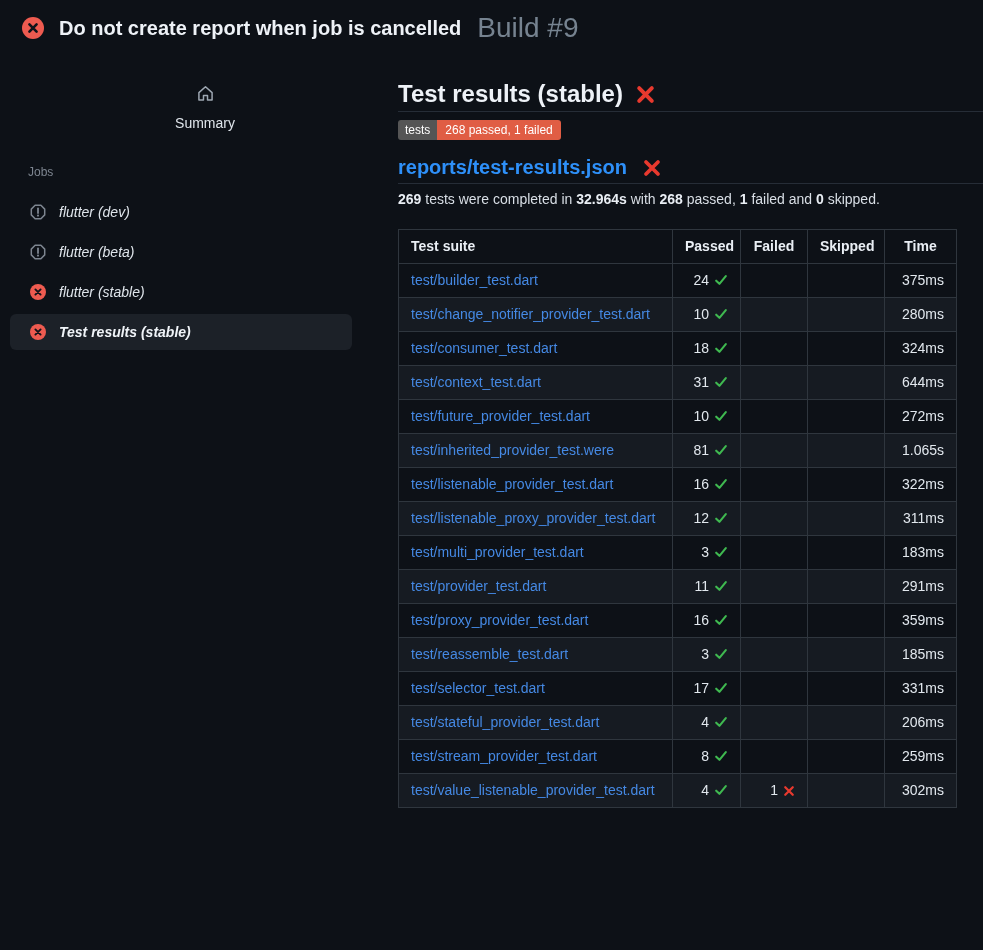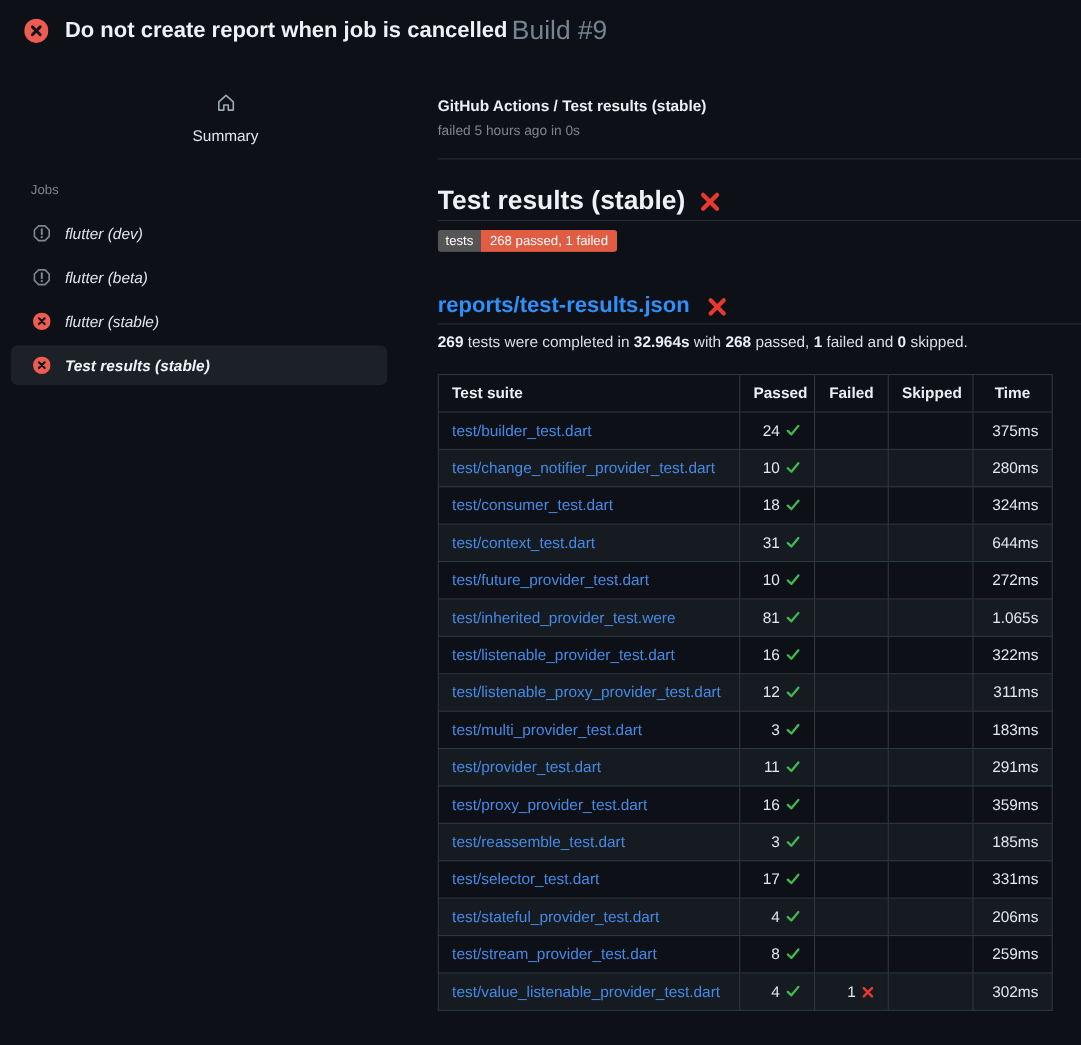--- a/index.html
+++ b/index.html
@@ -8,21 +8,21 @@
     background: #0d1117;
     color: #e6edf3;
     font-family: "Liberation Sans", sans-serif;
     font-size: 14px;
     overflow: hidden;
   }
   
   .app-header { display: flex; align-items: center; height: 56px; padding-left: 22px; }
   .status-icon-lg { width: 22px; height: 22px; flex-shrink: 0; }
   .app-title { font-size: 20px; font-weight: bold; color: #eef2f7; margin-left: 15px; white-space: nowrap; }
-  .app-build { font-size: 24px; font-weight: normal; color: #768390; margin-left: 4px; white-space: nowrap; }
+  .app-build { font-size: 28px; font-weight: normal; color: #768390; margin-left: 16px; white-space: nowrap; }
 
   
   .layout { display: flex; align-items: flex-start; }
 
   
   .sidebar { width: 380px; flex-shrink: 0; padding-top: 20px; }
   .summary-item { display: flex; align-items: center; gap: 13px; padding: 9px 0 9px 30px; cursor: pointer; color: #dfe5eb; flex-direction: column; }
   .summary-item svg { flex-shrink: 0; }
   .jobs-label { color: #7d8590; font-size: 12px; padding-left: 28px; margin-top: 25px; }
   .job-list { margin-top: 13px; }
@@ -40,21 +40,21 @@
   h1.section-heading {
     margin-top: 24px; font-size: 24px; font-weight: bold; line-height: 28px;
     padding-bottom: 3px; border-bottom: 1px solid #262d37;
     display: flex; align-items: center; gap: 12px; color: #eef2f7;
   }
   .badge { margin-top: 8px; display: inline-flex; height: 20px; line-height: 20px; font-size: 12px; color: #ffffff; border-radius: 3px; overflow: hidden; }
   .badge-label { background: #555555; padding: 0 7px; }
   .badge-value { background: #e05d44; padding: 0 8px; }
 
   h2.report-heading {
-    margin-top: 36px; font-size: 20px; font-weight: bold; line-height: 27px;
+    margin-top: 14px; font-size: 20px; font-weight: bold; line-height: 27px;
     padding-bottom: 2px; border-bottom: 1px solid #262d37;
     display: flex; align-items: center; gap: 15px;
   }
   h2.report-heading .link { color: #2e90f9; cursor: pointer; }
 
   .summary-line { margin-top: 5px; line-height: 20px; color: #d9dfe6; }
   .summary-line b { color: #e9eef4; }
 
   
   table.results { margin-top: 20px; border-collapse: collapse; width: 558px; table-layout: fixed; border-radius: 11px; }
@@ -130,24 +130,20 @@
     <path d="M5.4 5.4 L10.6 10.6 M10.6 5.4 L5.4 10.6" stroke="#10141b" stroke-width="1.9" stroke-linecap="round"></path>
   </svg>
 
     <span class="label">Test results (stable)</span>
   </div>
 </div>
   </div>
 
   <div class="main">
 
-    <div class="run-meta">
-      <div class="run-title">GitHub Actions / Test results (stable)</div>
-      <div class="run-sub">failed 5 hours ago in 0s</div>
-    </div>
 
     <h1 class="section-heading">
       <span>Test results (stable)</span>
       <svg width="21" height="21" viewBox="0 0 16 16">
         <path d="M3.2 3.2 L12.8 12.8 M12.8 3.2 L3.2 12.8" stroke="#e8392e" stroke-width="3" stroke-linecap="round"></path>
       </svg>
     </h1>
 
     <div class="badge">
       <span class="badge-label">tests</span>

